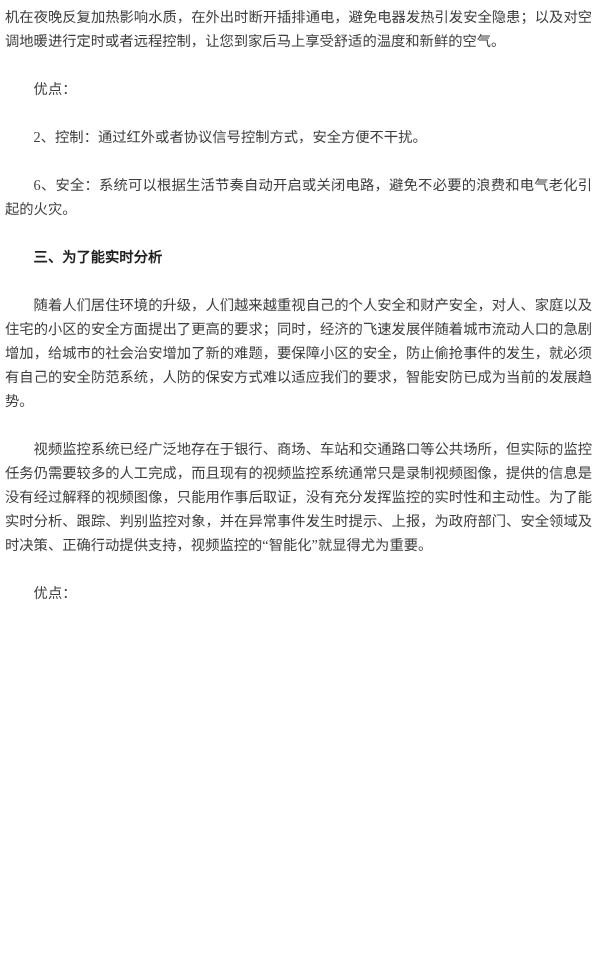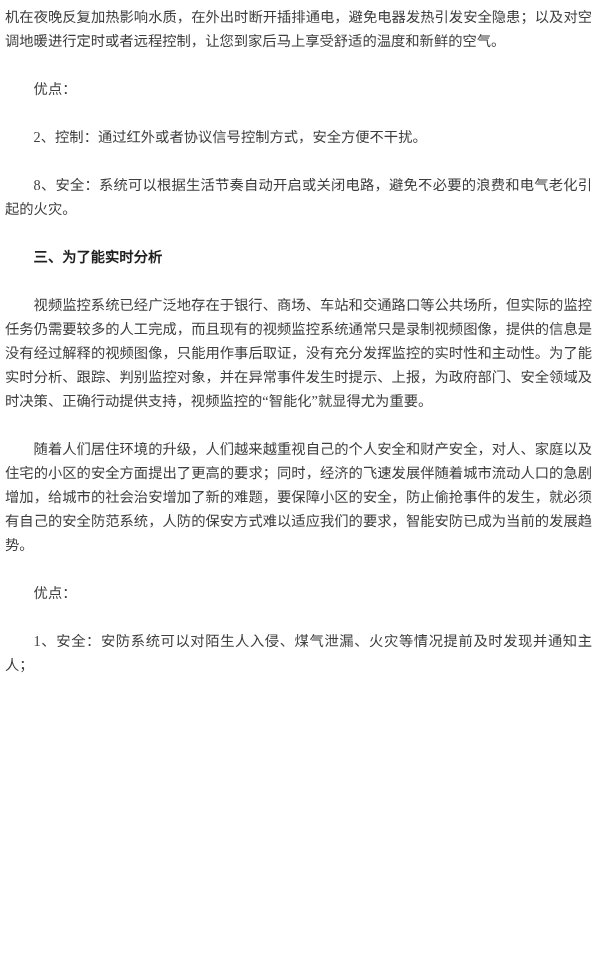--- a/index.html
+++ b/index.html
@@ -36,19 +36,18 @@
     color: #1f1f1f;
   }
 </style>
 </head>
 <body>
 
 <div class="doc">
   <p class="first">机在夜晚反复加热影响水质，在外出时断开插排通电，避免电器发热引发安全隐患；以及对空调地暖进行定时或者远程控制，让您到家后马上享受舒适的温度和新鲜的空气。</p>
   <p>优点：</p>
   <p>2、控制：通过红外或者协议信号控制方式，安全方便不干扰。</p>
-  <p>8、安全：系统可以根据生活节奏自动开启或关闭电路，避免不必要的浪费和电气老化引起的火灾。</p>
+  <p>6、安全：系统可以根据生活节奏自动开启或关闭电路，避免不必要的浪费和电气老化引起的火灾。</p>
   <p class="heading">三、为了能实时分析</p>
+  <p>随着人们居住环境的升级，人们越来越重视自己的个人安全和财产安全，对人、家庭以及住宅的小区的安全方面提出了更高的要求；同时，经济的飞速发展伴随着城市流动人口的急剧增加，给城市的社会治安增加了新的难题，要保障小区的安全，防止偷抢事件的发生，就必须有自己的安全防范系统，人防的保安方式难以适应我们的要求，智能安防已成为当前的发展趋势。</p>
   <p>视频监控系统已经广泛地存在于银行、商场、车站和交通路口等公共场所，但实际的监控任务仍需要较多的人工完成，而且现有的视频监控系统通常只是录制视频图像，提供的信息是没有经过解释的视频图像，只能用作事后取证，没有充分发挥监控的实时性和主动性。为了能实时分析、跟踪、判别监控对象，并在异常事件发生时提示、上报，为政府部门、安全领域及时决策、正确行动提供支持，视频监控的“智能化”就显得尤为重要。</p>
-  <p>随着人们居住环境的升级，人们越来越重视自己的个人安全和财产安全，对人、家庭以及住宅的小区的安全方面提出了更高的要求；同时，经济的飞速发展伴随着城市流动人口的急剧增加，给城市的社会治安增加了新的难题，要保障小区的安全，防止偷抢事件的发生，就必须有自己的安全防范系统，人防的保安方式难以适应我们的要求，智能安防已成为当前的发展趋势。</p>
   <p>优点：</p>
-  <p>1、安全：安防系统可以对陌生人入侵、煤气泄漏、火灾等情况提前及时发现并通知主人；</p>
 </div>
 
 </body></html>

